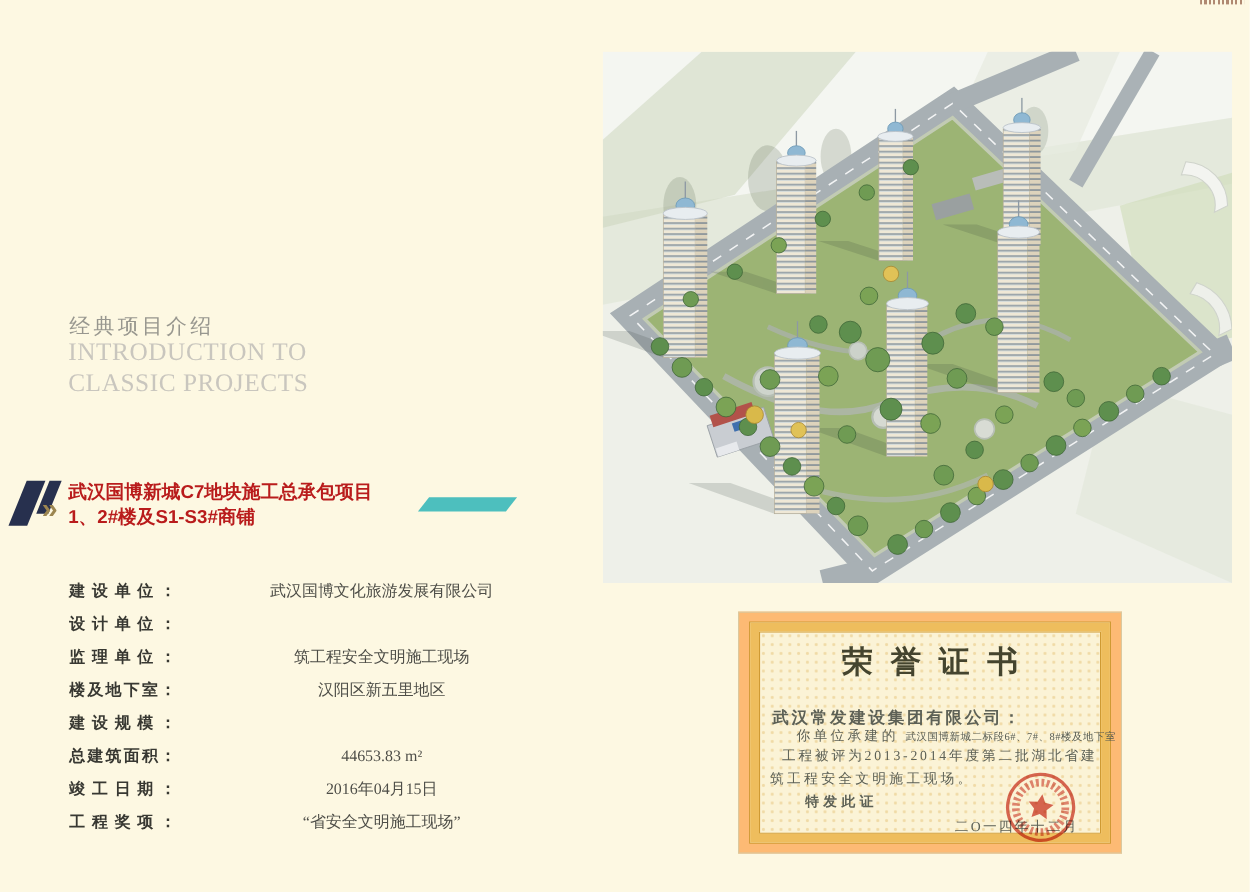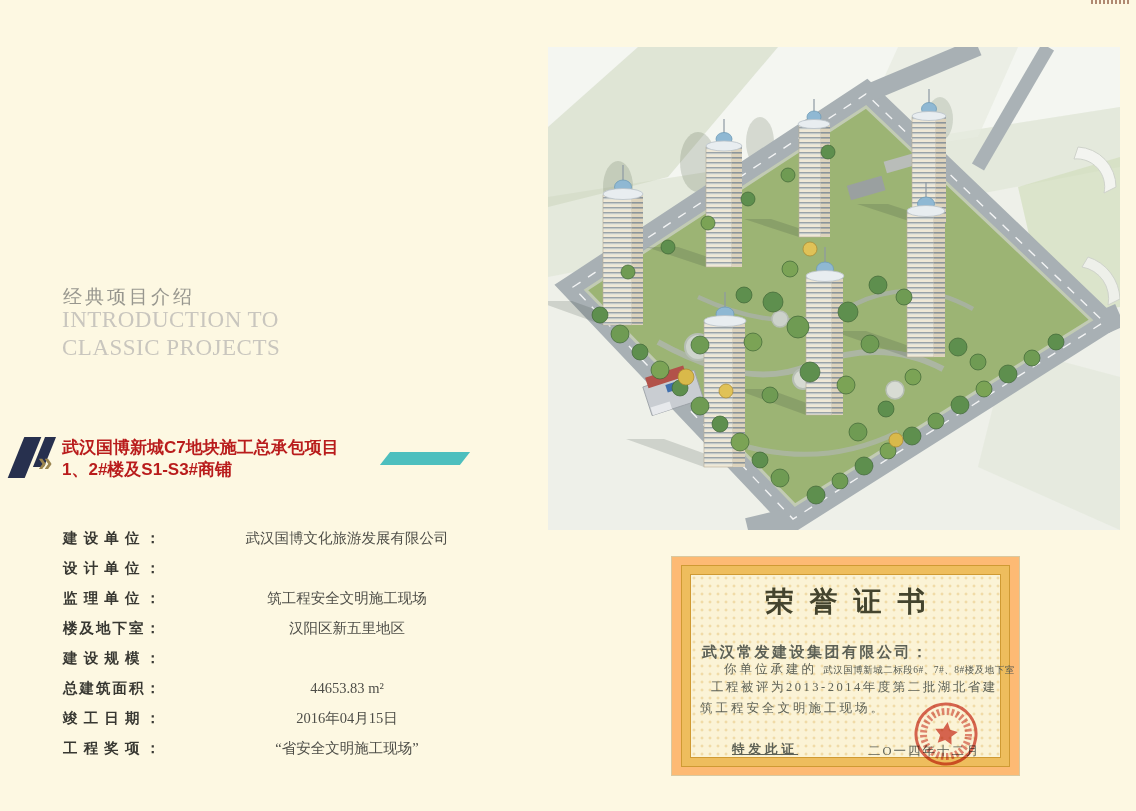--- a/index.html
+++ b/index.html
@@ -46,21 +46,21 @@
     background-size:8px 8px;box-sizing:border-box;}
   .cert-title{position:absolute;left:0;top:26px;width:100%;text-align:center;
     font-size:28px;font-weight:bold;color:#44442e;letter-spacing:16px;text-indent:16px;
     font-family:"Liberation Serif","DejaVu Serif",serif;}
   .cert-text{position:absolute;color:#5d6156;font-size:12.5px;letter-spacing:3px;white-space:nowrap;}
   .cert-recipient{left:30px;top:86px;font-size:15px;letter-spacing:2.5px;font-weight:bold;}
   .cert-line2{left:52px;top:104px;}
   .cert-small{font-size:9.5px;letter-spacing:.5px;color:#565b52;}
   .cert-line3{left:28px;top:122px;letter-spacing:2.5px;margin-left:11px;}
   .cert-line4{left:28px;top:143px;}
-  .cert-issue{left:60px;top:184px;letter-spacing:4px;font-weight:bold;text-decoration:underline;}
+  .cert-issue{left:60px;top:164px;letter-spacing:4px;font-weight:bold;}
   .cert-date{left:196px;top:186px;letter-spacing:2px;}
   .seal{position:absolute;left:236px;top:139px;width:76px;height:76px;transform:rotate(8deg);
     mix-blend-mode:multiply;opacity:.92;}
 </style>
 </head>
 <body>
 
 <div class="page">
 
   <div class="edge-fragment"></div>

